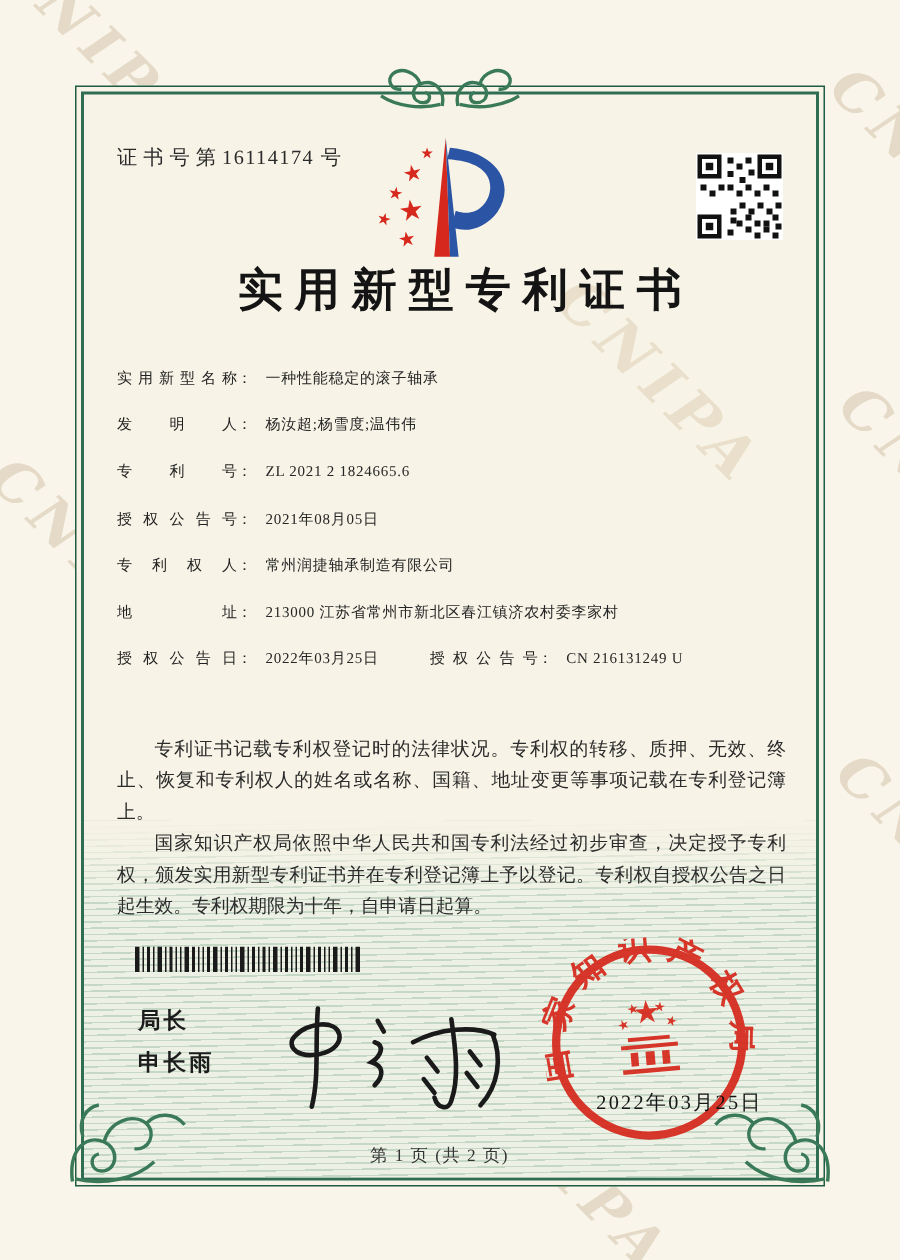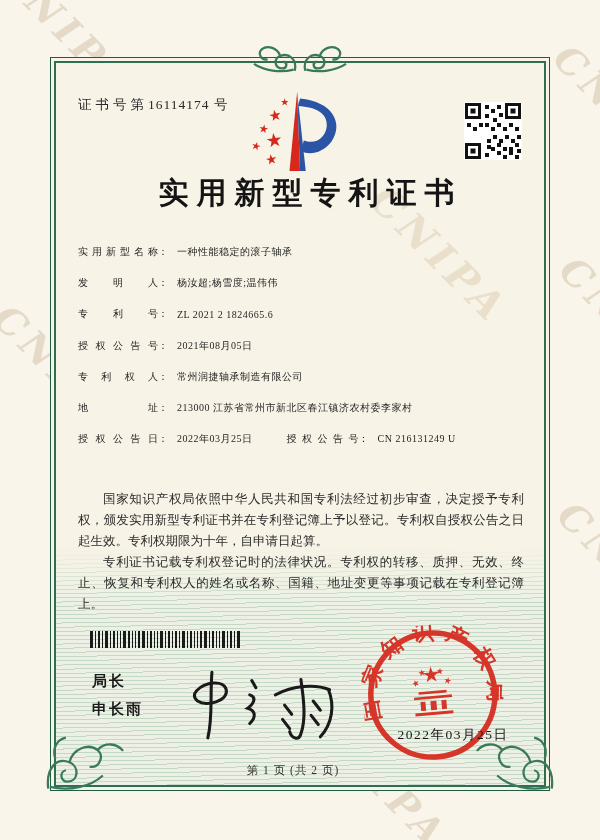--- a/index.html
+++ b/index.html
@@ -203,22 +203,22 @@
           </span>
           <span class="fgroup second">
             <span class="flabel">授权公告号</span>
               <span class="fcolon">：</span>
               <span class="fvalue">CN 216131249 U</span>
           </span>
         </div>
       </div>
 
       <div class="bodytext">
+        <p>专利证书记载专利权登记时的法律状况。专利权的转移、质押、无效、终止、恢复和专利权人的姓名或名称、国籍、地址变更等事项记载在专利登记簿上。</p>
         <p>国家知识产权局依照中华人民共和国专利法经过初步审查，决定授予专利权，颁发实用新型专利证书并在专利登记簿上予以登记。专利权自授权公告之日起生效。专利权期限为十年，自申请日起算。</p>
-        <p>专利证书记载专利权登记时的法律状况。专利权的转移、质押、无效、终止、恢复和专利权人的姓名或名称、国籍、地址变更等事项记载在专利登记簿上。</p>
       </div>
 
       <div class="barcode">
         <svg width="152" height="17" viewBox="0 0 150 17">
           <path fill="#1a1a1a" d="M0 0h3v17h-3z M5 0h1v17h-1z M8 0h2v17h-2z M12 0h1v17h-1z M15 0h3v17h-3z M20 0h1v17h-1z M23 0h2v17h-2z M27 0h1v17h-1z M30 0h1v17h-1z M33 0h3v17h-3z M38 0h2v17h-2z M42 0h1v17h-1z M45 0h1v17h-1z M48 0h2v17h-2z M52 0h3v17h-3z M57 0h1v17h-1z M60 0h2v17h-2z M64 0h1v17h-1z M67 0h1v17h-1z M70 0h3v17h-3z M75 0h1v17h-1z M78 0h2v17h-2z M82 0h1v17h-1z M85 0h2v17h-2z M89 0h1v17h-1z M92 0h3v17h-3z M97 0h1v17h-1z M100 0h2v17h-2z M104 0h1v17h-1z M107 0h1v17h-1z M110 0h2v17h-2z M114 0h3v17h-3z M119 0h1v17h-1z M122 0h2v17h-2z M126 0h1v17h-1z M129 0h1v17h-1z M132 0h3v17h-3z M137 0h1v17h-1z M140 0h2v17h-2z M144 0h1v17h-1z M147 0h3v17h-3z"></path>
         </svg>
       </div>
 
       <div class="director">
         <div>局长</div>

